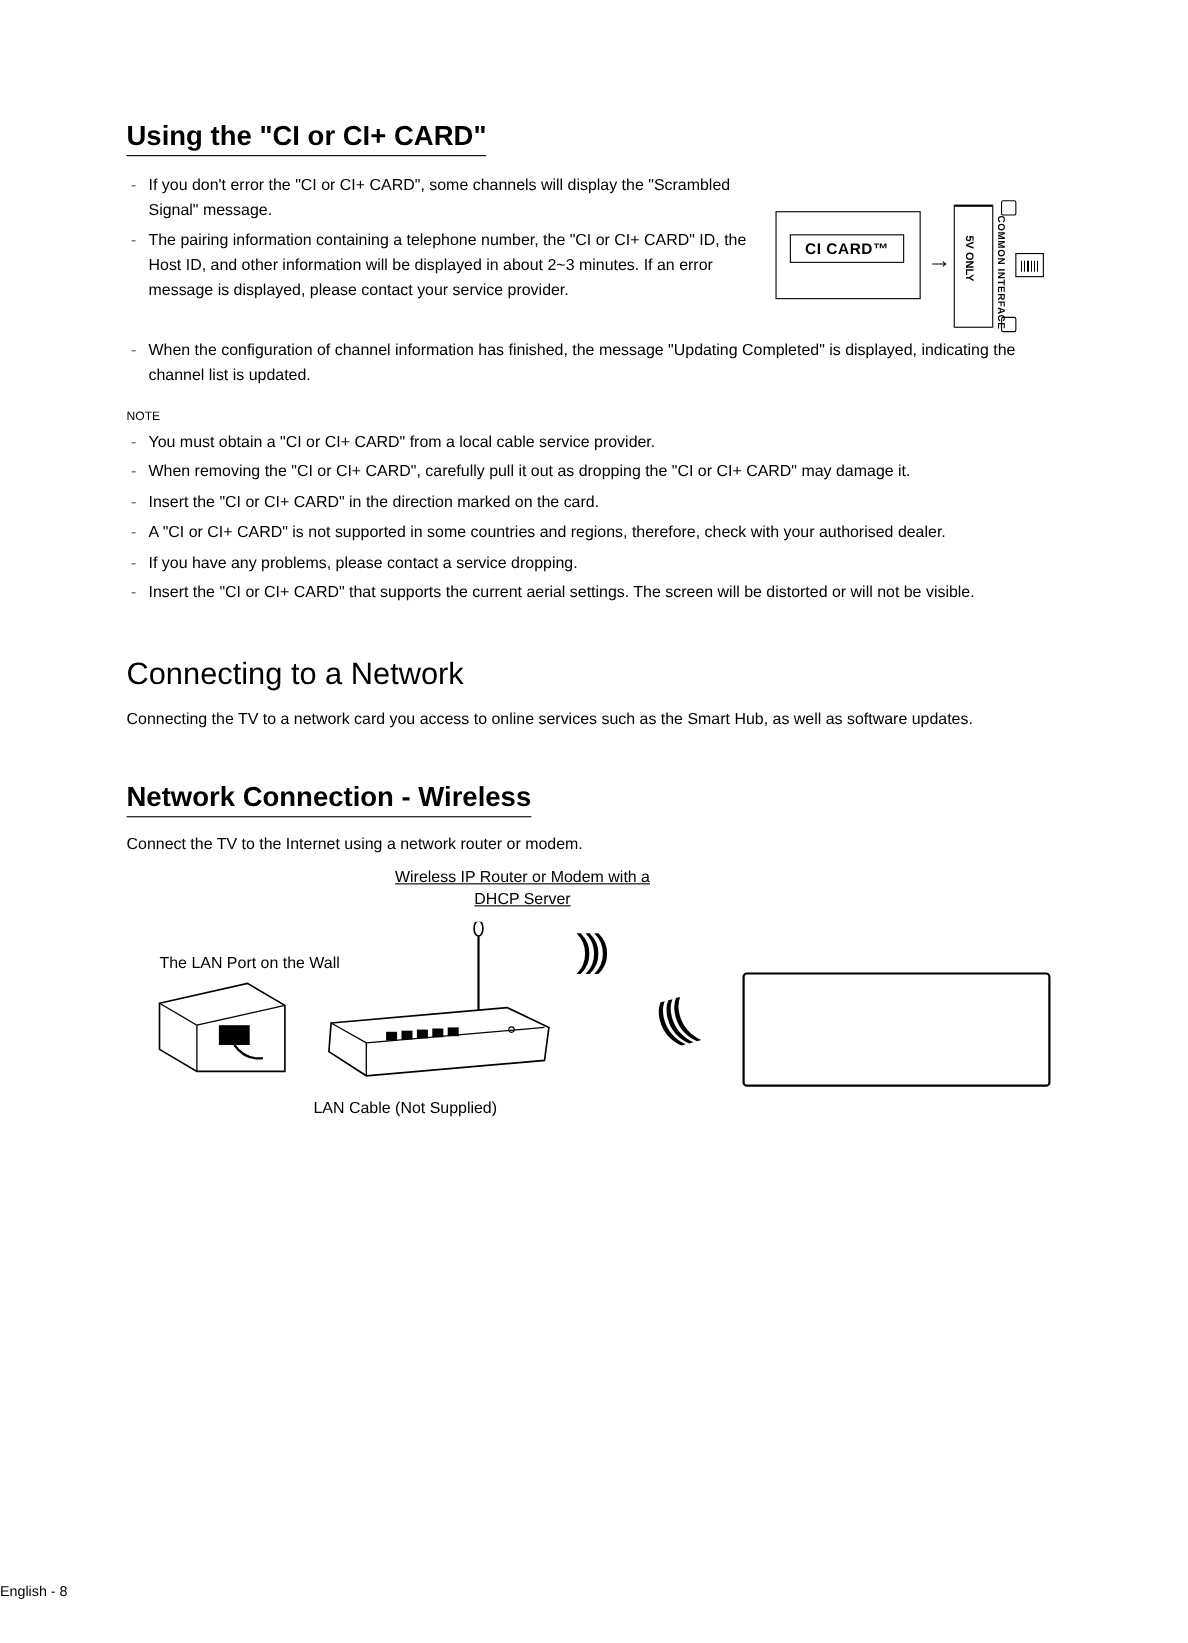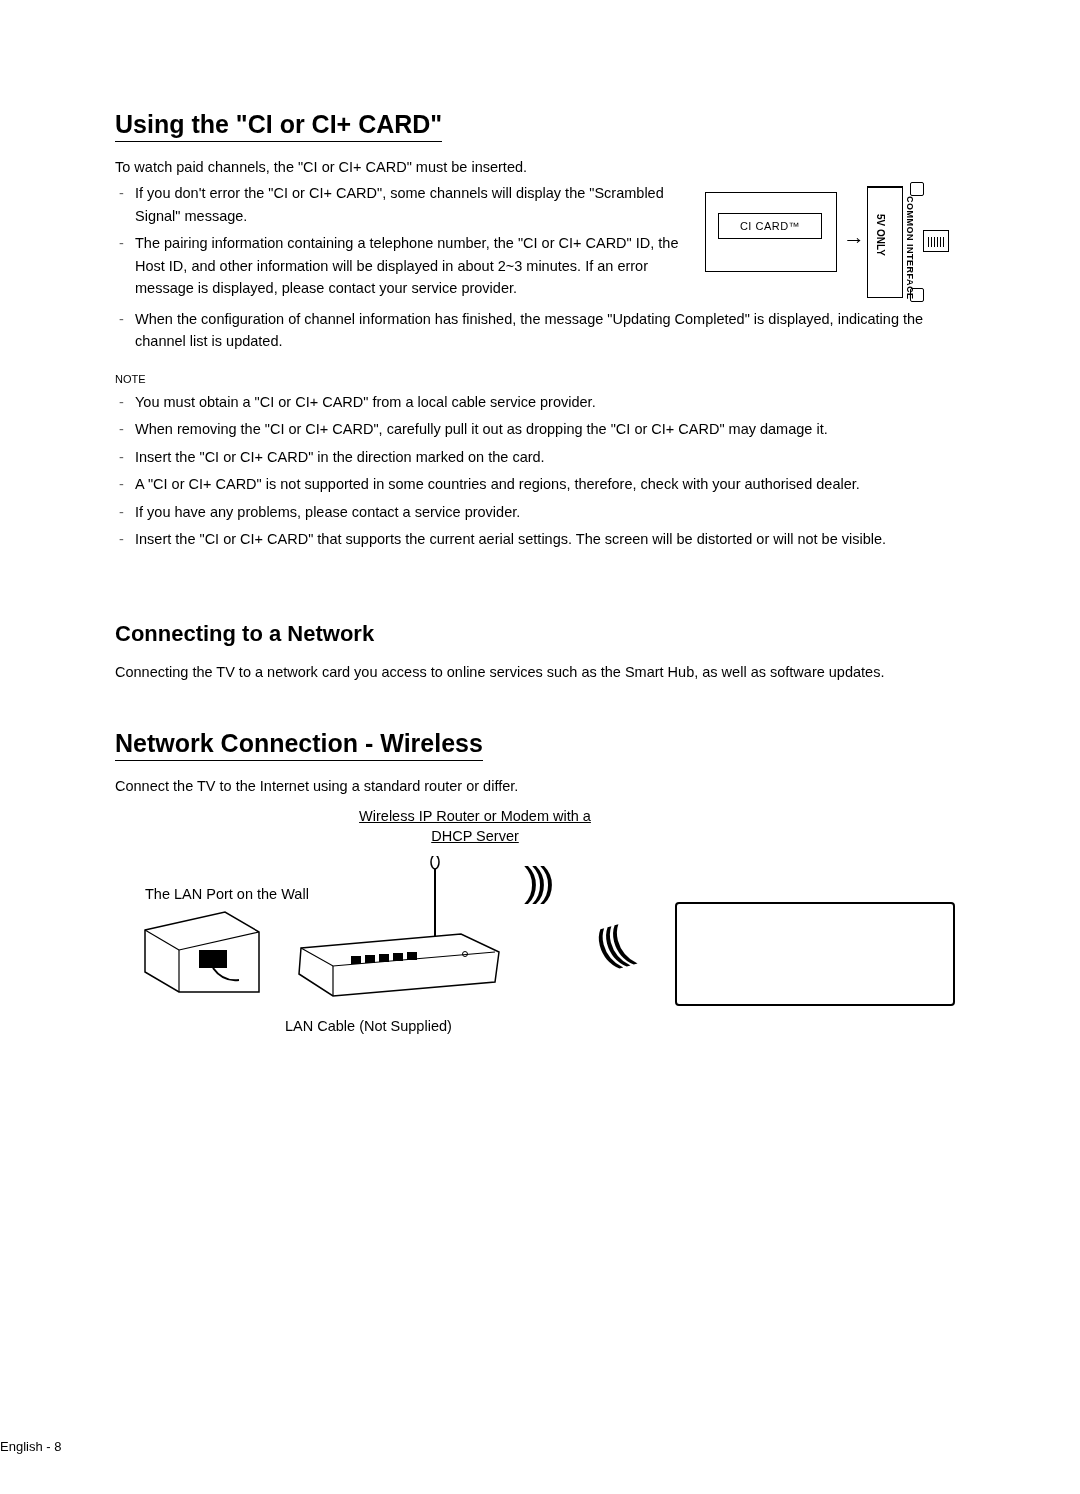--- a/index.html
+++ b/index.html
@@ -57,21 +57,21 @@
     left: 0; top: 6px;
     width: 132px; height: 80px;
     border: 1.5px solid #000;
   }
   .ci-card-inner {
     position: absolute;
     left: 12px; top: 20px;
     width: 104px; height: 26px;
     border: 1px solid #000;
     display: flex; align-items: center; justify-content: center;
-    font-size: 11px; font-weight: normal; letter-spacing: .5px;
+    font-size: 14px; font-weight: bold; letter-spacing: .5px;
   }
   .ci-arrow {
     position: absolute;
     left: 138px; top: 38px;
     font-size: 22px;
     font-weight: bold;
   }
   
   .ci-slot {
     position: absolute;
@@ -118,23 +118,23 @@
     background: repeating-linear-gradient(90deg,#000 0 1px, transparent 1px 3px);
   }
 
   .note-head {
     font-size: 11px; font-weight: normal;
     margin-top: 20px;
     margin-bottom: 6px;
   }
 
   .h1 {
-    font-size: 22px;
-    font-weight: bold;
-    margin-top: 70px;
+    font-size: 28px;
+    font-weight: normal;
+    margin-top: 46px;
     margin-bottom: 14px;
   }
 
   
   .net-wrap {
     position: relative;
     width: 100%;
     height: 230px;
     margin-top: 8px;
   }
@@ -205,21 +205,20 @@
 </head>
 <body>
 
 
 
 
 <div class="h2">Using the "CI or CI+ CARD"</div>
 
 <div class="top-row">
   <div class="top-text">
-    <p class="para">To watch paid channels, the "CI or CI+ CARD" must be inserted.</p>
     <ul class="bullets">
       <li>If you don't error the "CI or CI+ CARD", some channels will display the "Scrambled Signal" message.</li>
       <li>The pairing information containing a telephone number, the "CI or CI+ CARD" ID, the Host ID, and other information will be displayed in about 2~3 minutes. If an error message is displayed, please contact your service provider.</li>
     </ul>
   </div>
 
   <div class="diagram-ci">
     <div class="ci-card">
       <div class="ci-card-inner">CI CARD™</div>
     </div>
@@ -237,31 +236,31 @@
 <ul class="bullets">
   <li>When the configuration of channel information has finished, the message "Updating Completed" is displayed, indicating the channel list is updated.</li>
 </ul>
 
 <div class="note-head">NOTE</div>
 <ul class="bullets">
   <li>You must obtain a "CI or CI+ CARD" from a local cable service provider.</li>
   <li>When removing the "CI or CI+ CARD", carefully pull it out as dropping the "CI or CI+ CARD" may damage it.</li>
   <li>Insert the "CI or CI+ CARD" in the direction marked on the card.</li>
   <li>A "CI or CI+ CARD" is not supported in some countries and regions, therefore, check with your authorised dealer.</li>
-  <li>If you have any problems, please contact a service provider.</li>
+  <li>If you have any problems, please contact a service dropping.</li>
   <li>Insert the "CI or CI+ CARD" that supports the current aerial settings. The screen will be distorted or will not be visible.</li>
 </ul>
 
 
 <div class="h1">Connecting to a Network</div>
 <p class="para">Connecting the TV to a network card you access to online services such as the Smart Hub, as well as software updates.</p>
 
 
 <div class="h2" style="margin-top:42px;">Network Connection - Wireless</div>
-<p class="para">Connect the TV to the Internet using a standard router or differ.</p>
+<p class="para">Connect the TV to the Internet using a network router or modem.</p>
 
 <div class="net-wrap">
   <div class="net-label-top">Wireless IP Router or Modem with a DHCP Server</div>
   <div class="net-label-wall">The LAN Port on the Wall</div>
 
   <div class="wallplate">
     <svg viewBox="0 0 118 84">
       <polygon points="2,20 82,2 116,22 116,82 36,82 2,62" fill="#fff" stroke="#000" stroke-width="1.5"></polygon>
       <line x1="36" y1="82" x2="36" y2="40" stroke="#000" stroke-width="1.2"></line>
       <line x1="36" y1="40" x2="2" y2="20" stroke="#000" stroke-width="1.2"></line>

